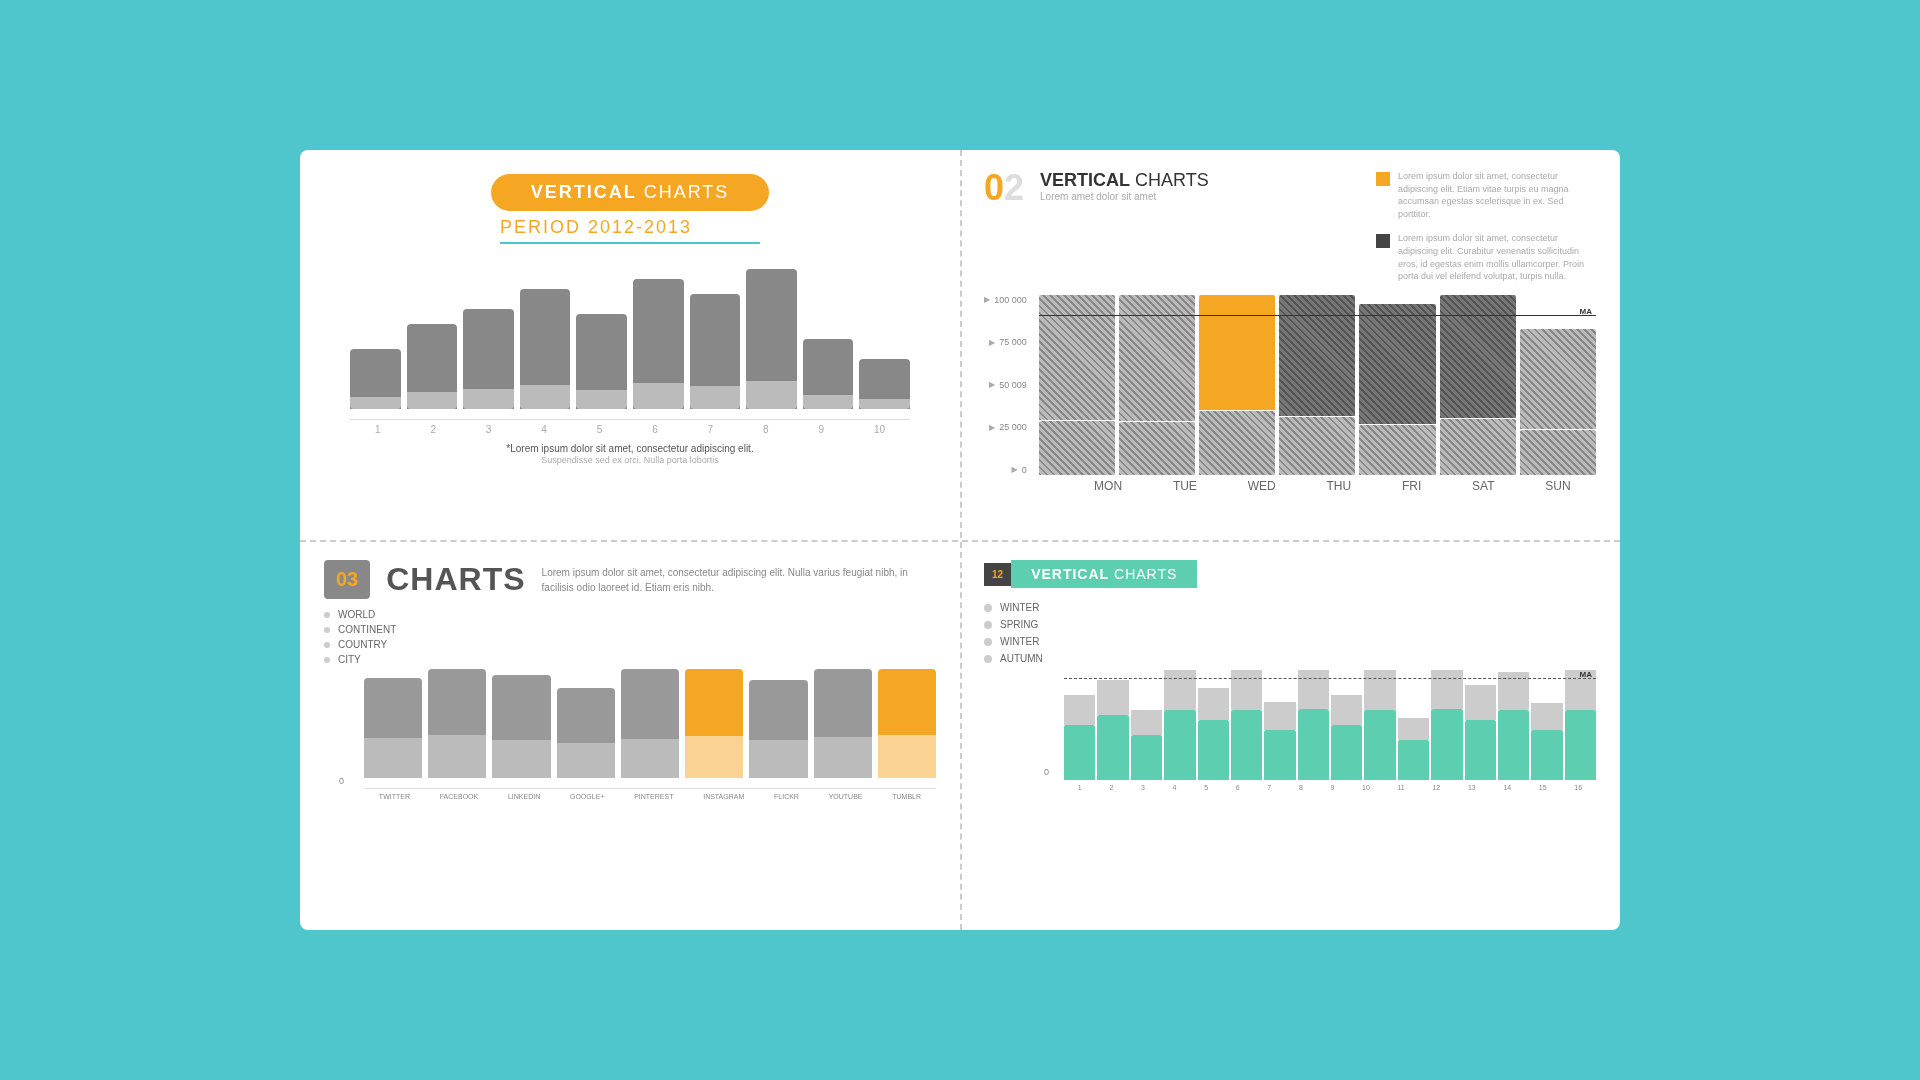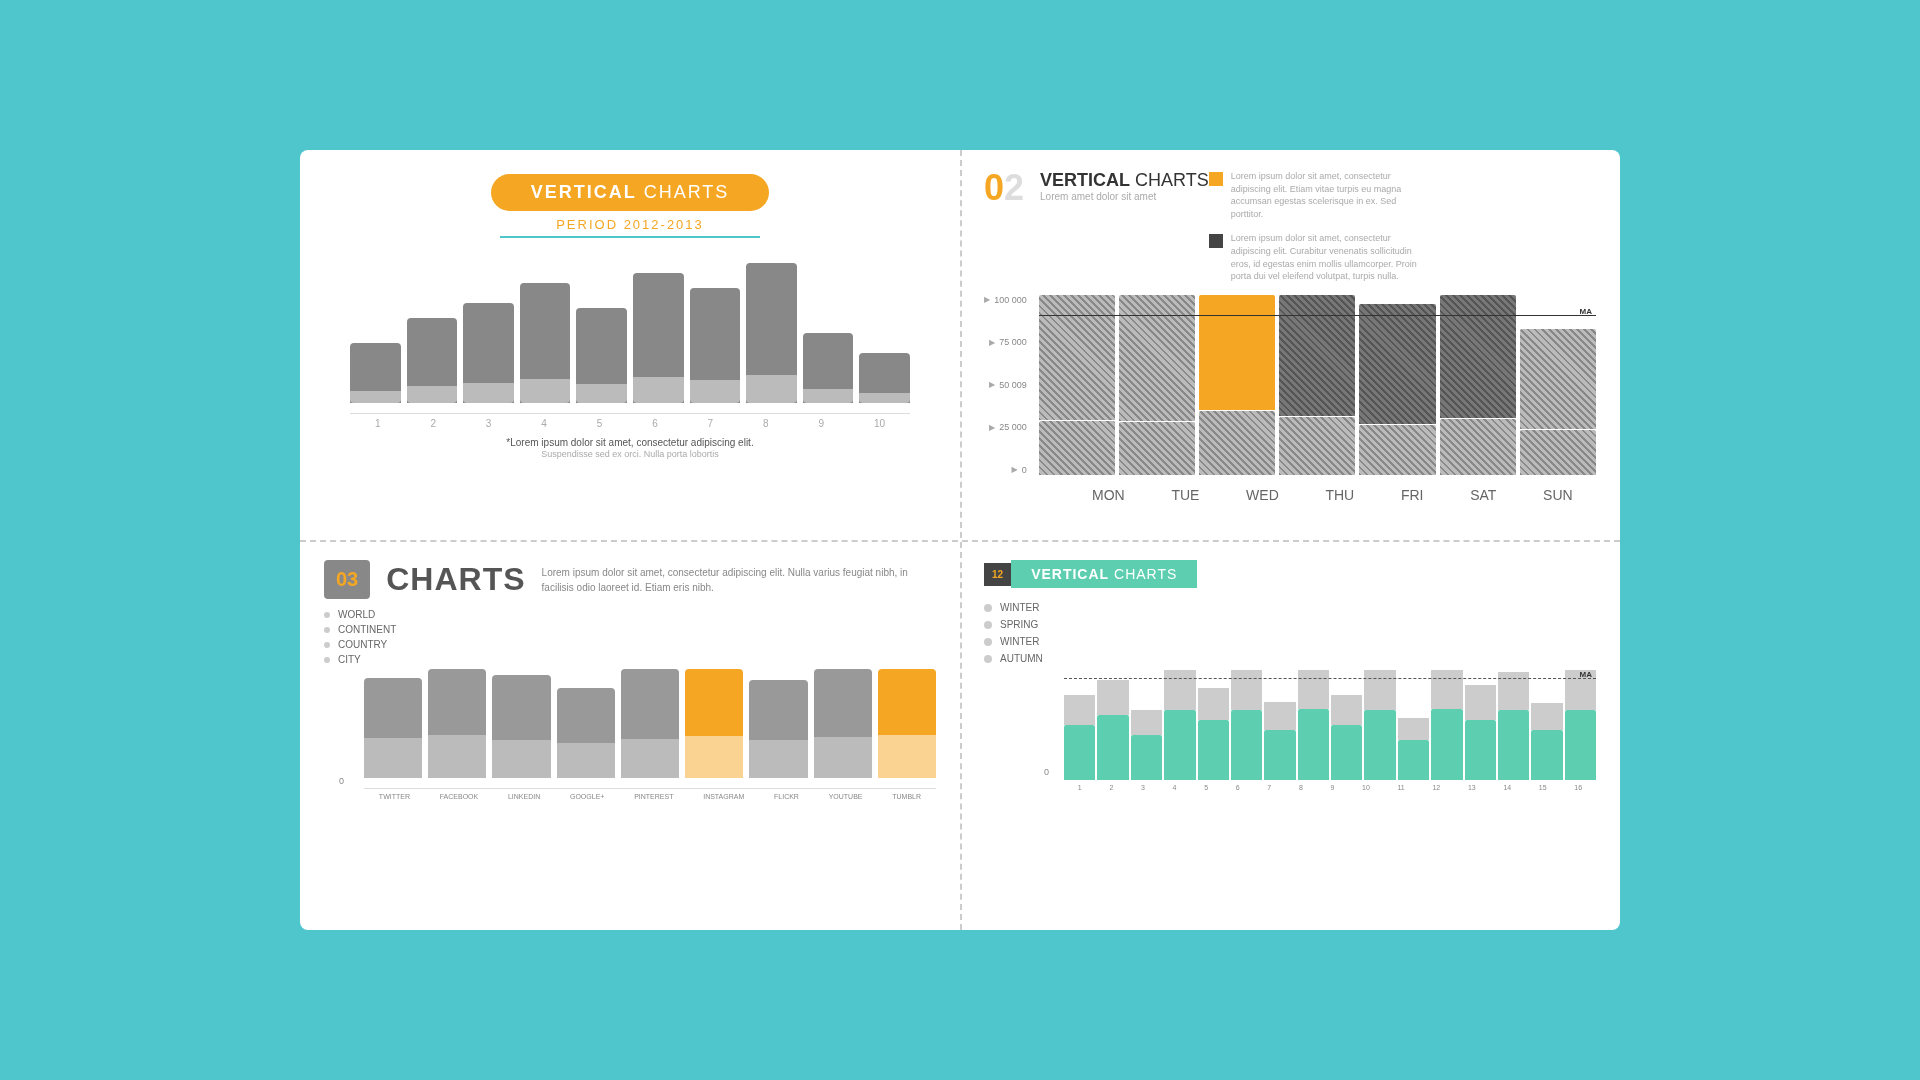--- a/index.html
+++ b/index.html
@@ -59,27 +59,27 @@
       color: #fff;
       font-size: 18px;
       font-weight: bold;
       letter-spacing: 2px;
       text-transform: uppercase;
       margin-bottom: 6px;
     }
     .pill span.light { font-weight: 300; }
     .period-text {
       color: #888;
-      font-size: 13px;
+      font-size: 18px;
       letter-spacing: 2px;
       text-transform: uppercase;
       border-bottom: 2px solid #4fc5cc;
       padding-bottom: 4px;
       width: 260px;
-      text-align: center;
+      text-align: left;
     }
     .period-text span { color: #f5a623; }
     .bar-chart-tl {
       display: flex;
       align-items: flex-end;
       gap: 6px;
       height: 160px;
       margin: 16px 20px 0 20px;
       padding-bottom: 10px;
       border-bottom: 1px solid #ddd;
@@ -141,21 +141,21 @@
       background: repeating-linear-gradient(
         45deg, #888, #888 2px, #bbb 2px, #bbb 5px
       );
     }
     .bar-tr.orange { background: #f5a623; }
     .bar-tr.dark-hatched {
       background: repeating-linear-gradient(
         45deg, #555, #555 2px, #777 2px, #777 5px
       );
     }
-    .tr-x-labels { display: flex; justify-content: space-around; margin-top: 12px; font-size: 14px; color: #666; padding-left: 30px; }
+    .tr-x-labels { display: flex; justify-content: space-around; margin-top: 4px; font-size: 12px; color: #666; padding-left: 30px; }
     .tr-ma-line { position: absolute; top: 20px; left: 0; right: 0; border-top: 1.5px solid #333; }
     .tr-ma-label { position: absolute; top: 12px; right: 4px; font-size: 8px; color: #333; font-weight: bold; }
 
     
     .bl { padding: 20px 24px; }
     .bl-header { display: flex; align-items: center; gap: 16px; margin-bottom: 10px; }
     .bl-num-box {
       background: #888;
       color: #f5a623;
       font-size: 20px;
@@ -257,21 +257,21 @@
         <span>9</span>
         <span>10</span>
       </div>
     <div class="tl-footnote">
       <div>*Lorem ipsum dolor sit amet, consectetur adipiscing elit.</div>
       <span style="color:#aaa;font-size:9px;">Suspendisse sed ex orci. Nulla porta lobortis</span>
     </div>
   </div>
 
   <div class="quadrant tr">
-    <div style="display:flex; ">
+    <div style="display:flex; justify-content:space-between;">
       <div class="tr-header">
         <div class="tr-num">
           <span style="color:#f5a623;">0</span><span style="color:#ddd;">2</span>
         </div>
         <div class="tr-title-block">
           <h2>
             <span style="font-weight:900;">VERTICAL</span><span style="font-weight:300;"> CHARTS</span>
           </h2>
           <p>Lorem amet dolor sit amet</p>
         </div>

